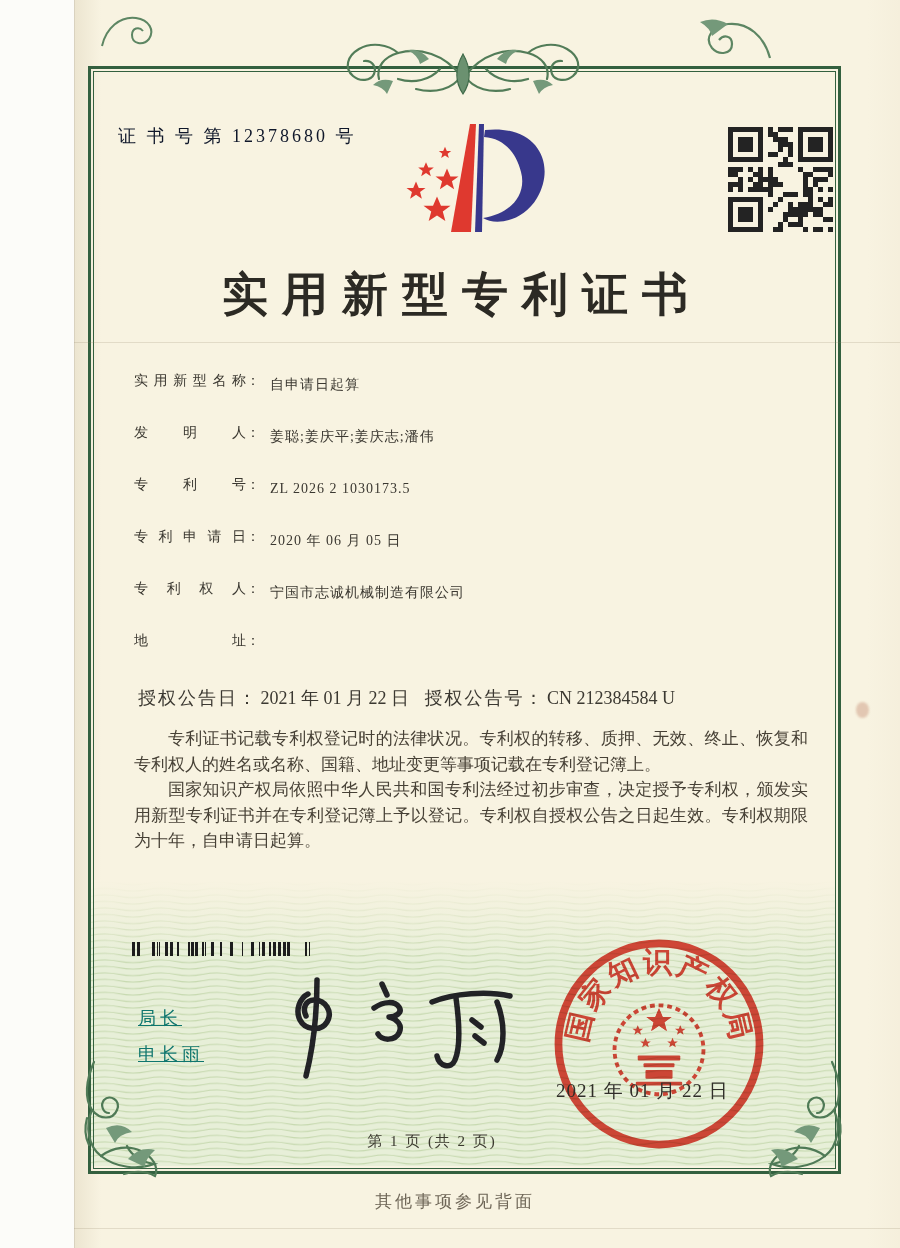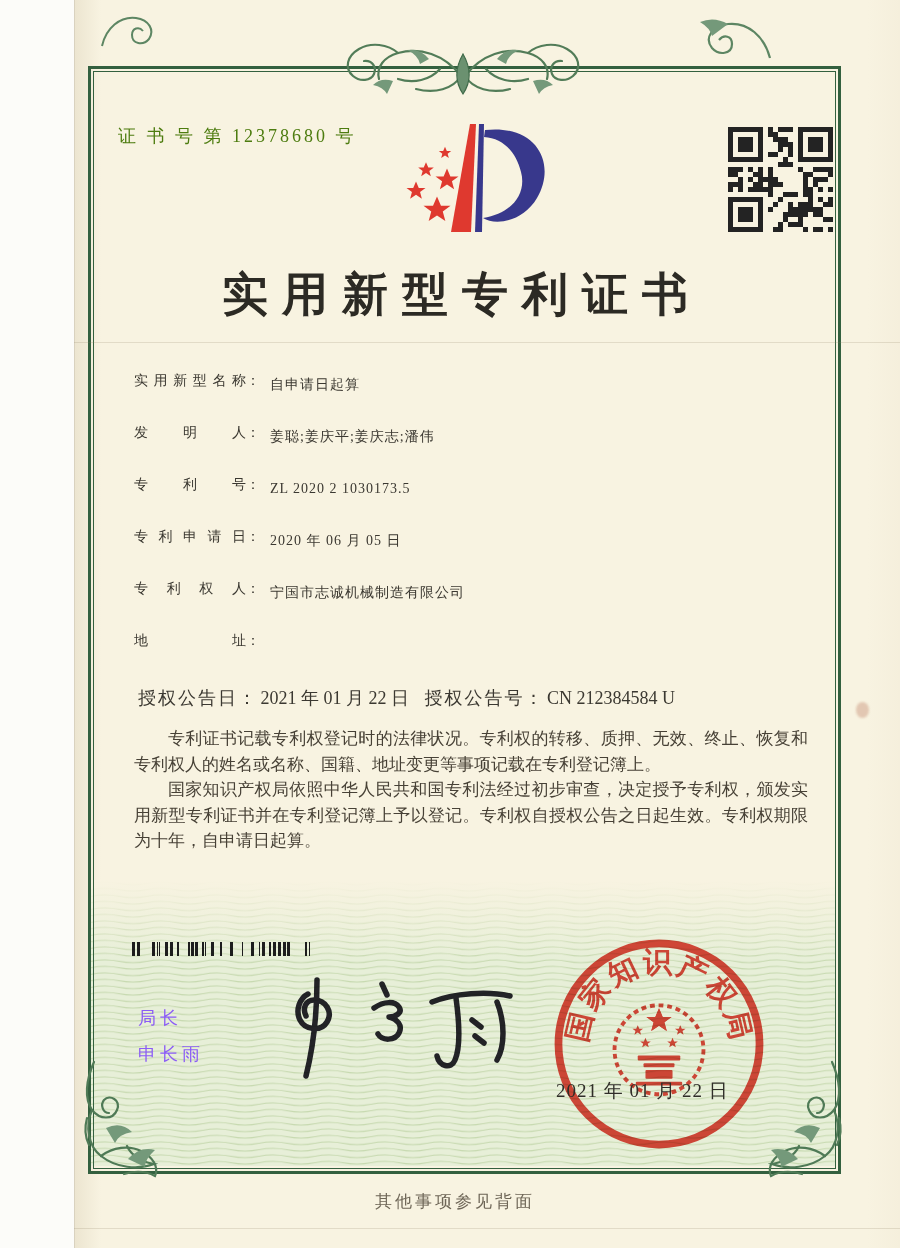--- a/index.html
+++ b/index.html
@@ -8,37 +8,37 @@
   .paper{position:absolute;left:74px;top:0;right:0;bottom:0;
          background:linear-gradient(90deg,#ece5d0 0px,#f8f3e1 26px,#f8f3e1 96%,#f5efdc 100%);
          border-left:1px solid #d9d2bf;}
   .crease{position:absolute;left:74px;right:0;height:1px;background:rgba(140,125,95,.20);}
   .border-frame{position:absolute;left:88px;top:66px;width:747px;height:1102px;
                 border:3px solid #33603f;}
   .border-frame::after{content:"";position:absolute;inset:2px;border:1px solid #33603f;}
   .guilloche{position:absolute;left:91px;top:880px;}
   .ornament{position:absolute;}
   .mirror{transform:scaleX(-1);}
-  .cert-no{position:absolute;left:118px;top:124px;font-size:18px;letter-spacing:3px;color:#4d7c0f;}
+  .cert-no{position:absolute;left:118px;top:124px;font-size:18px;letter-spacing:3px;color:#0f172a;}
   .logo{position:absolute;left:385px;top:110px;}
   .qr{position:absolute;left:728px;top:127px;}
   .title{position:absolute;left:0;width:924px;top:264px;text-align:center;
          font-size:46px;font-weight:bold;letter-spacing:14px;color:#2c2a24;}
   .field-row{position:absolute;left:134px;width:680px;font-size:14px;color:#3b3831;display:flex;}
   .f-label{display:inline-block;width:112px;text-align:justify;text-align-last:justify;flex:none;}
   .f-colon{flex:none;margin-right:10px;}
   .f-value{letter-spacing:1px;line-height:26px;max-width:545px;}
   .grant-row{position:absolute;left:138px;top:686px;width:690px;font-size:18px;color:#3b3831;}
   .g-label{letter-spacing:2px;}
   .gp1{display:inline-block;width:282px;}
   .body-text{position:absolute;left:134px;top:726px;width:674px;font-size:17px;line-height:25.5px;
              color:#474136;text-align:justify;}
   .body-text p{margin:0;text-indent:2em;}
   .barcode{position:absolute;left:128px;top:942px;}
-  .sig-label{position:absolute;left:138px;font-size:18px;letter-spacing:4px;color:#8b5cf6;}
+  .sig-label{position:absolute;left:138px;font-size:18px;letter-spacing:4px;color:#0f766e;text-decoration:underline;}
   .signature{position:absolute;left:256px;top:972px;mix-blend-mode:multiply;}
   .seal{position:absolute;left:543px;top:928px;mix-blend-mode:multiply;opacity:.92;}
   .seal-date{position:absolute;left:556px;top:1078px;width:180px;font-size:19px;
              letter-spacing:1px;color:#2f2d28;}
   .page-footer{position:absolute;left:0;width:864px;top:1132px;text-align:center;
                font-size:15px;letter-spacing:2px;color:#3b392f;}
   .back-note{position:absolute;left:0;width:910px;top:1190px;text-align:center;
              font-size:17px;letter-spacing:3px;color:#6e6657;}
   .smudge{position:absolute;left:856px;top:702px;width:13px;height:16px;border-radius:50%;
           background:rgba(176,100,70,.30);filter:blur(1px);}
@@ -270,21 +270,21 @@
     <span class="f-value">自申请日起算</span>
   </div>
   <div class="field-row" style="top:424px">
     <span class="f-label">发明人</span>
       <span class="f-colon">：</span>
     <span class="f-value">姜聪;姜庆平;姜庆志;潘伟</span>
   </div>
   <div class="field-row" style="top:476px">
     <span class="f-label">专利号</span>
       <span class="f-colon">：</span>
-    <span class="f-value">ZL 2020 2 1030173.5</span>
+    <span class="f-value">ZL 2026 2 1030173.5</span>
   </div>
   <div class="field-row" style="top:528px">
     <span class="f-label">专利申请日</span>
       <span class="f-colon">：</span>
     <span class="f-value">2020 年 06 月 05 日</span>
   </div>
   <div class="field-row" style="top:580px">
     <span class="f-label">专利权人</span>
       <span class="f-colon">：</span>
     <span class="f-value">宁国市志诚机械制造有限公司</span>
@@ -374,16 +374,17 @@
       <path transform="translate(106,119) scale(0.55)" d="M0,-10 L2.94,-3.09 10,-3.09 4.28,1.18 6.18,8.09 0,4 -6.18,8.09 -4.28,1.18 -10,-3.09 -2.94,-3.09 Z"></path>
       <path transform="translate(134,119) scale(0.55)" d="M0,-10 L2.94,-3.09 10,-3.09 4.28,1.18 6.18,8.09 0,4 -6.18,8.09 -4.28,1.18 -10,-3.09 -2.94,-3.09 Z"></path>
       <rect x="98" y="132" width="44" height="5" rx="1"></rect>
       <rect x="104" y="140" width="32" height="4" rx="1"></rect>
       <rect x="106" y="147" width="28" height="9" rx="1"></rect>
       <rect x="96" y="159" width="48" height="4" rx="1"></rect>
     </g>
   </svg>
   <div class="seal-date">2021 年 01 月 22 日</div>
 
+  <div class="page-footer">第 1 页 (共 2 页)</div>
   <div class="back-note">其他事项参见背面</div>
 
   <div class="smudge"></div>
 </div>
 
 </body></html>

